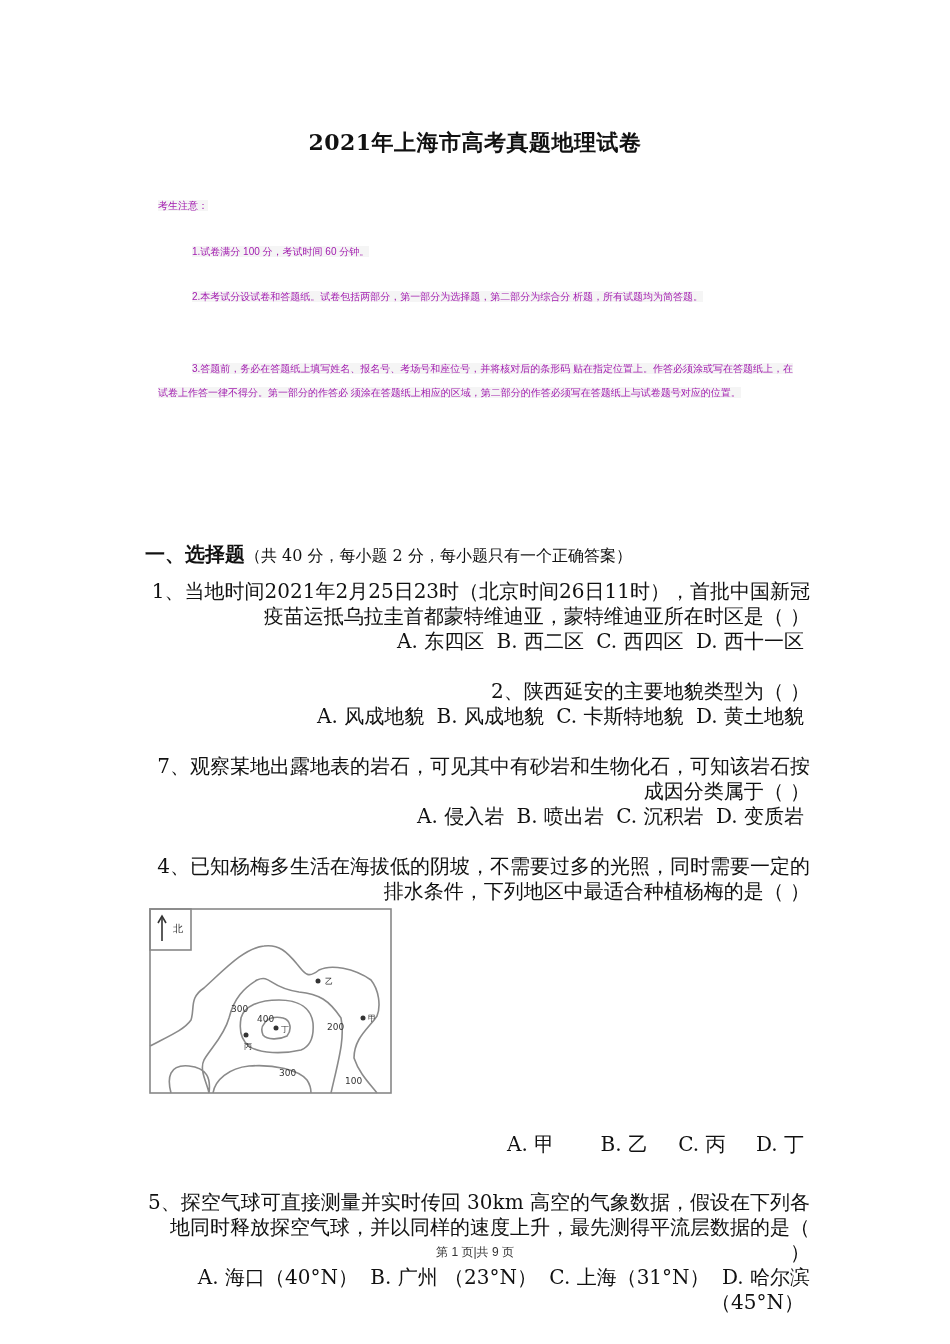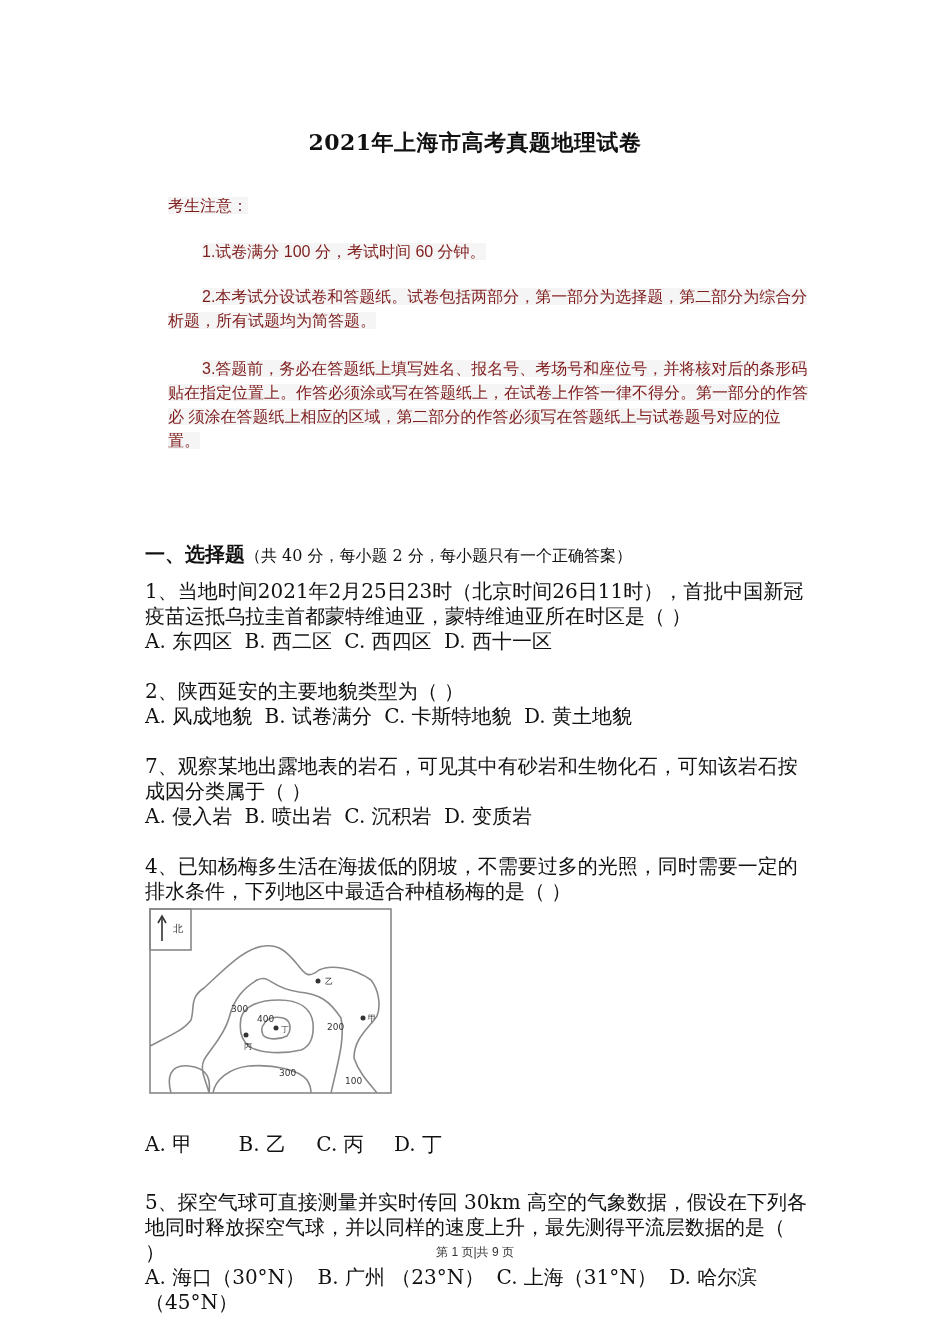--- a/index.html
+++ b/index.html
@@ -1,24 +1,24 @@
 <!DOCTYPE html>
 <html><head>
   <meta charset="utf-8">
   <style>
     html, body { margin: 0; padding: 0; background: #ffffff; }
     body { width: 950px; height: 1344px; position: relative; overflow: hidden; color: #111; }
     .page { position: absolute; left: 0; top: 0; width: 950px; height: 1344px; background: #fff; }
-    .serif { font-family: "DejaVu Serif", "Liberation Serif", serif; }
+    .serif { font-family: "DejaVu Serif", "Liberation Serif", serif; text-align: right; }
     .sans { font-family: "Liberation Sans", "DejaVu Sans", sans-serif; }
 
     .title { position: absolute; left: 0; top: 128px; width: 950px; text-align: center;
              font-size: 22px; font-weight: bold; letter-spacing: 0.5px; color: #111; }
 
-    .notice { position: absolute; left: 168px; width: 640px; font-size: 16px; line-height: 24px; color: #7f1d1d; }
+    .notice { position: absolute; left: 158px; width: 640px; font-size: 10px; line-height: 24px; color: #a21caf; }
     .shade { background: #f5f5f5; }
     .notice-head { top: 194px; }
     .notice-1 { top: 240px; }
     .notice-2 { top: 285px; }
     .notice-3 { top: 357px; }
     .indent { display: inline-block; width: 34px; }
 
     .section { position: absolute; left: 145px; top: 541px; font-size: 16px; color: #111; white-space: nowrap; }
     .section .big { font-size: 20px; font-weight: bold; }
 
@@ -69,21 +69,21 @@
       <span>B. 西二区</span>
       <span>C. 西四区</span>
       <span>D. 西十一区</span>
     </div>
   </div>
 
   <div class="q q2 serif">
     <div>2、陕西延安的主要地貌类型为（    ）</div>
     <div class="opts">
       <span>A. 风成地貌</span>
-      <span>B. 试卷满分</span>
+      <span>B. 风成地貌</span>
       <span>C. 卡斯特地貌</span>
       <span>D. 黄土地貌</span>
     </div>
   </div>
 
   <div class="q q3 serif">
     <div>7、观察某地出露地表的岩石，可见其中有砂岩和生物化石，可知该岩石按成因分类属于（    ）</div>
     <div class="opts">
       <span>A. 侵入岩</span>
       <span>B. 喷出岩</span>
@@ -139,21 +139,21 @@
       <span>A. 甲</span><span class="gap-wide"></span>
       <span>B. 乙</span><span class="gap-wide" style="width:12px"></span>
       <span>C. 丙</span><span class="gap-wide" style="width:12px"></span>
       <span>D. 丁</span>
     </div>
   </div>
 
   <div class="q q5 serif">
     <div>5、探空气球可直接测量并实时传回  30km 高空的气象数据，假设在下列各地同时释放探空气球，并以同样的速度上升，最先测得平流层数据的是（    ）</div>
     <div class="opts">
-      <span>A. 海口（30°N）</span>
+      <span>A. 海口（40°N）</span>
       <span>B. 广州  （23°N）</span>
       <span>C. 上海（31°N）</span>
       <span>D. 哈尔滨（45°N）</span>
     </div>
   </div>
 
   <div class="footer sans">第 1 页|共 9 页</div>
 </div>
 
 </body></html>

